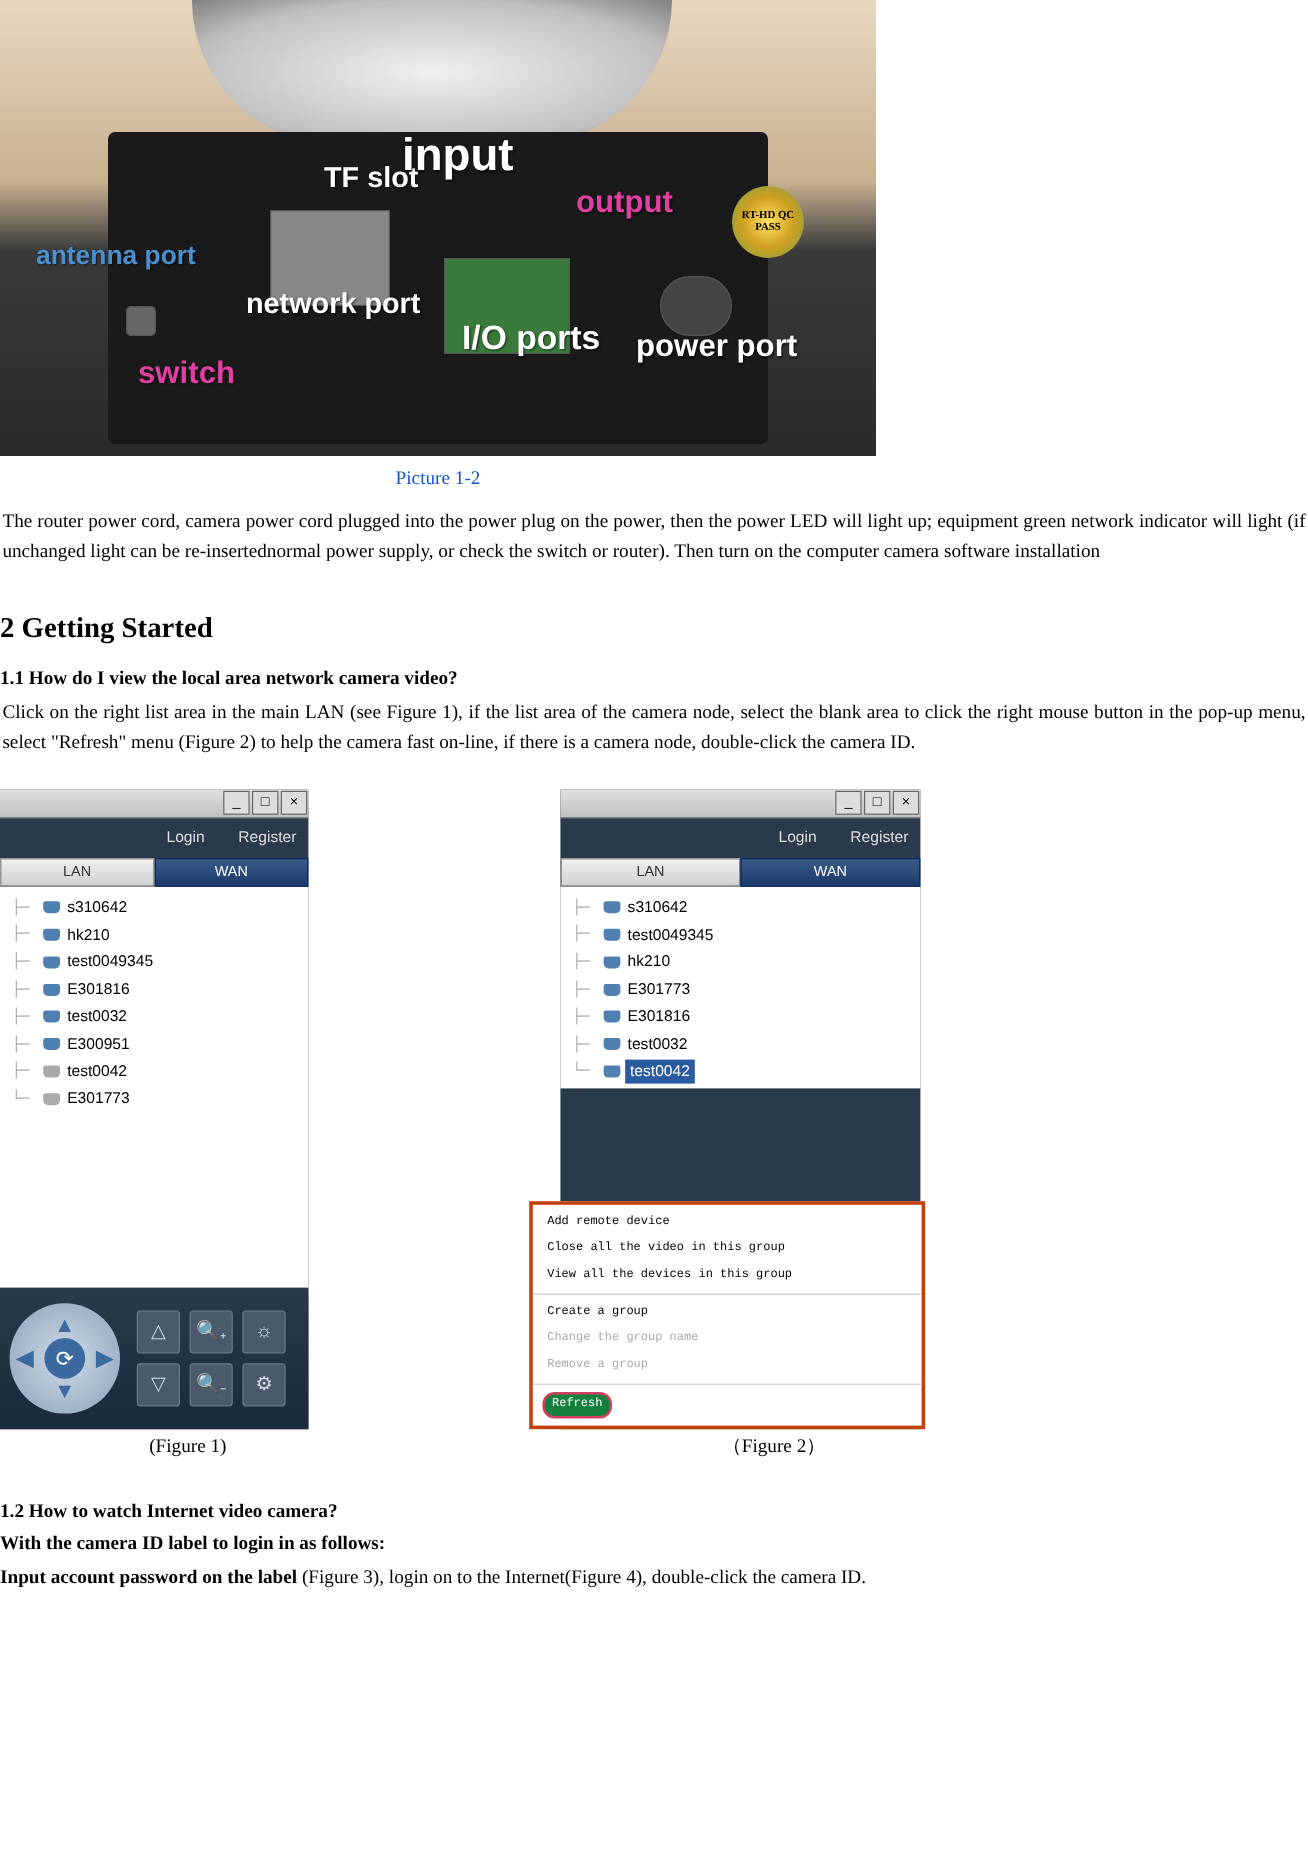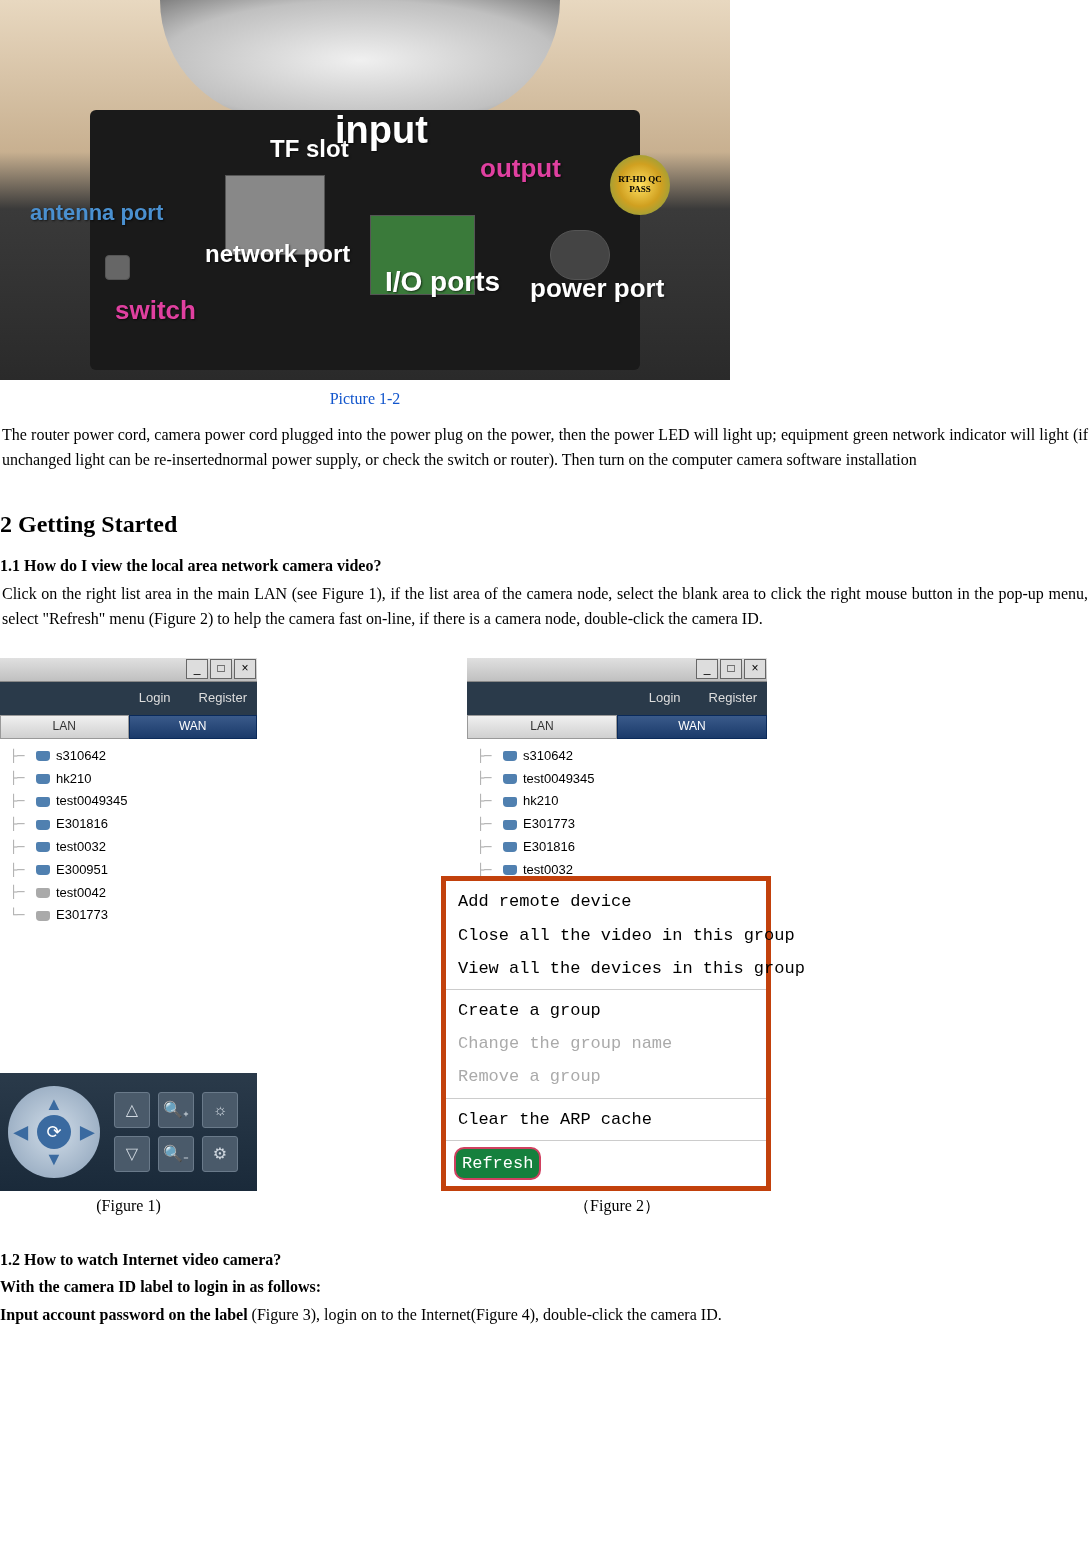--- a/index.html
+++ b/index.html
@@ -129,34 +129,34 @@
       position: absolute; top: 50%; left: 50%; transform: translate(-50%,-50%);
       width: 34px; height: 34px; border-radius: 50%; background: #3a6aa0; color: #fff;
       display: flex; align-items: center; justify-content: center; font-size: 18px;
     }
     .ptz-btns { display: grid; grid-template-columns: repeat(3, 36px); grid-auto-rows: 36px; gap: 8px; }
     .ptz-btn {
       background: #4a5a6a; border: 1px solid #6a7a8a; color: #d0d8e0; display: flex;
       align-items: center; justify-content: center; font-size: 16px; border-radius: 3px;
     }
     .context-menu {
-      background: #fff; color: #000; font-family: "Courier New", monospace; font-size: 17px;
-      border: 5px solid #c2410c;
+      background: #fff; color: #000; font-family: "Courier New", monospace; font-size: 10px;
+      border: 3px solid #c2410c;
     }
     .menu-sect { border-bottom: 1px solid #ccc; padding: 4px 0; }
     .menu-sect:last-child { border-bottom: none; }
     .menu-item { padding: 3px 12px; white-space: nowrap; }
     .menu-item.disabled { color: #aaa; }
     .menu-item.hl {
       display: inline-block; margin: 2px 8px; padding: 1px 6px;
       border: 2px solid #d04060; border-radius: 10px; background: #15803d; color: #fff;
       font-family: "Courier New", monospace;
     }
     .fig-captions {
-      display: flex; gap: 0; padding: 2px 0 28px 0;
+      display: flex; gap: 0; padding: 2px 0 28px 0; margin-left: 28px;
     }
     .fig-captions div:first-child { width: 257px; text-align: center; }
     .fig-captions div:nth-child(2) { width: 210px; }
     .fig-captions div:nth-child(3) { width: 300px; text-align: center; }
     .inline-bold { font-weight: bold; margin-top: 25px; }
     .fig2-context-wrap {
       position: absolute; left: -26px; right: -4px; bottom: 0; padding-top: 0;
     }
   </style>
 </head>
@@ -322,23 +322,20 @@
             <div class="menu-item">Add remote device</div>
             <div class="menu-item">Close all the video in this group</div>
             <div class="menu-item">View all the devices in this group</div>
           </div>
         <div class="menu-sect">
             <div class="menu-item">Create a group</div>
             <div class="menu-item disabled">Change the group name</div>
             <div class="menu-item disabled">Remove a group</div>
           </div>
         <div class="menu-sect">
-            <div class="menu-item">Clear the ARP cache</div>
-          </div>
-        <div class="menu-sect">
           <span class="menu-item hl">Refresh</span>
         </div>
       </div>
     </div>
   </div>
 </div>
 
 <div class="fig-captions">
   <div>(Figure 1)</div>
   <div></div>

